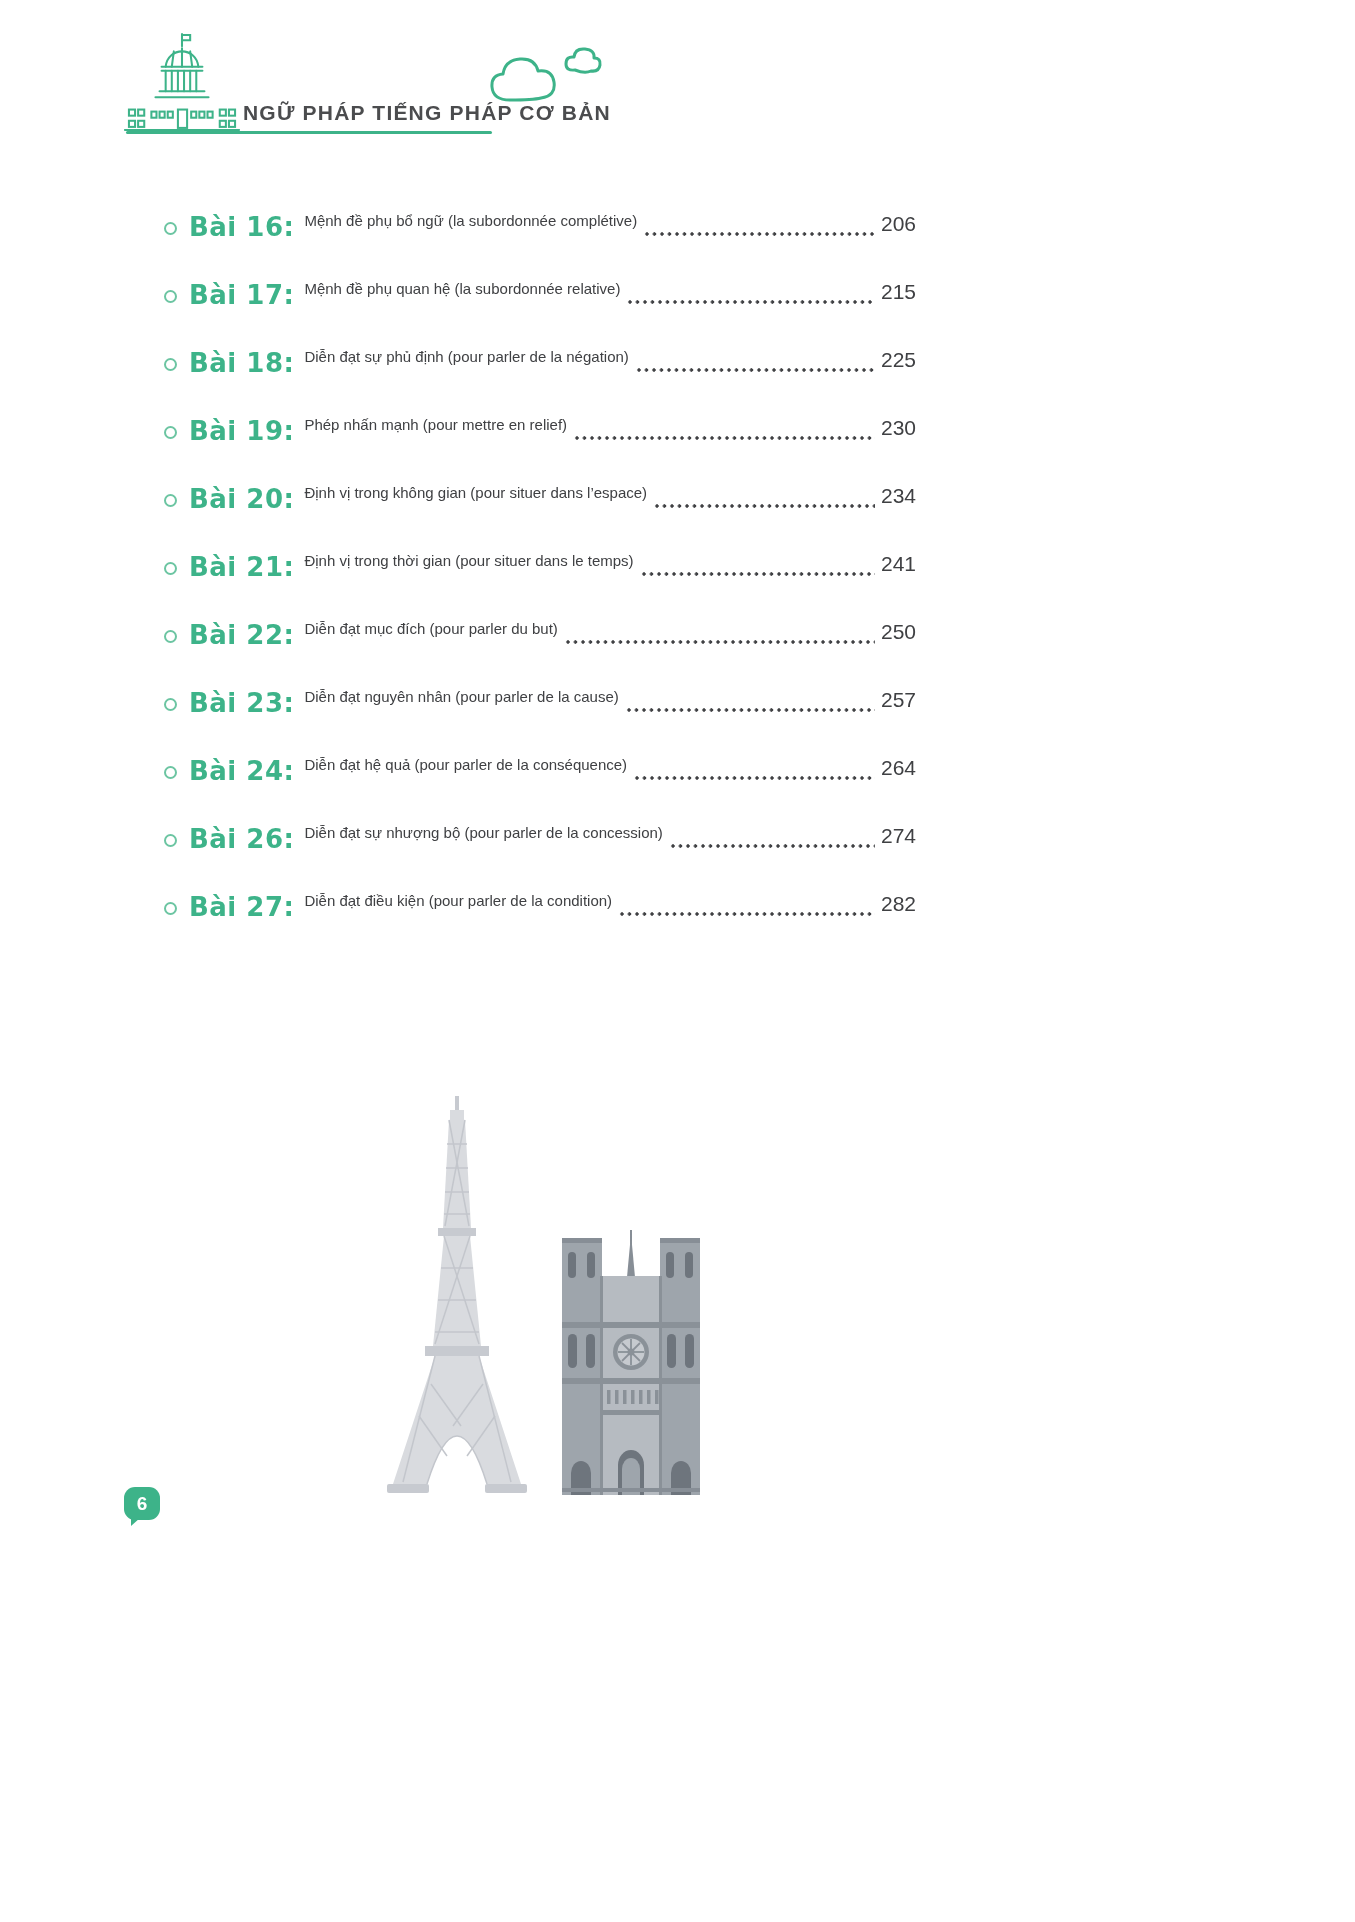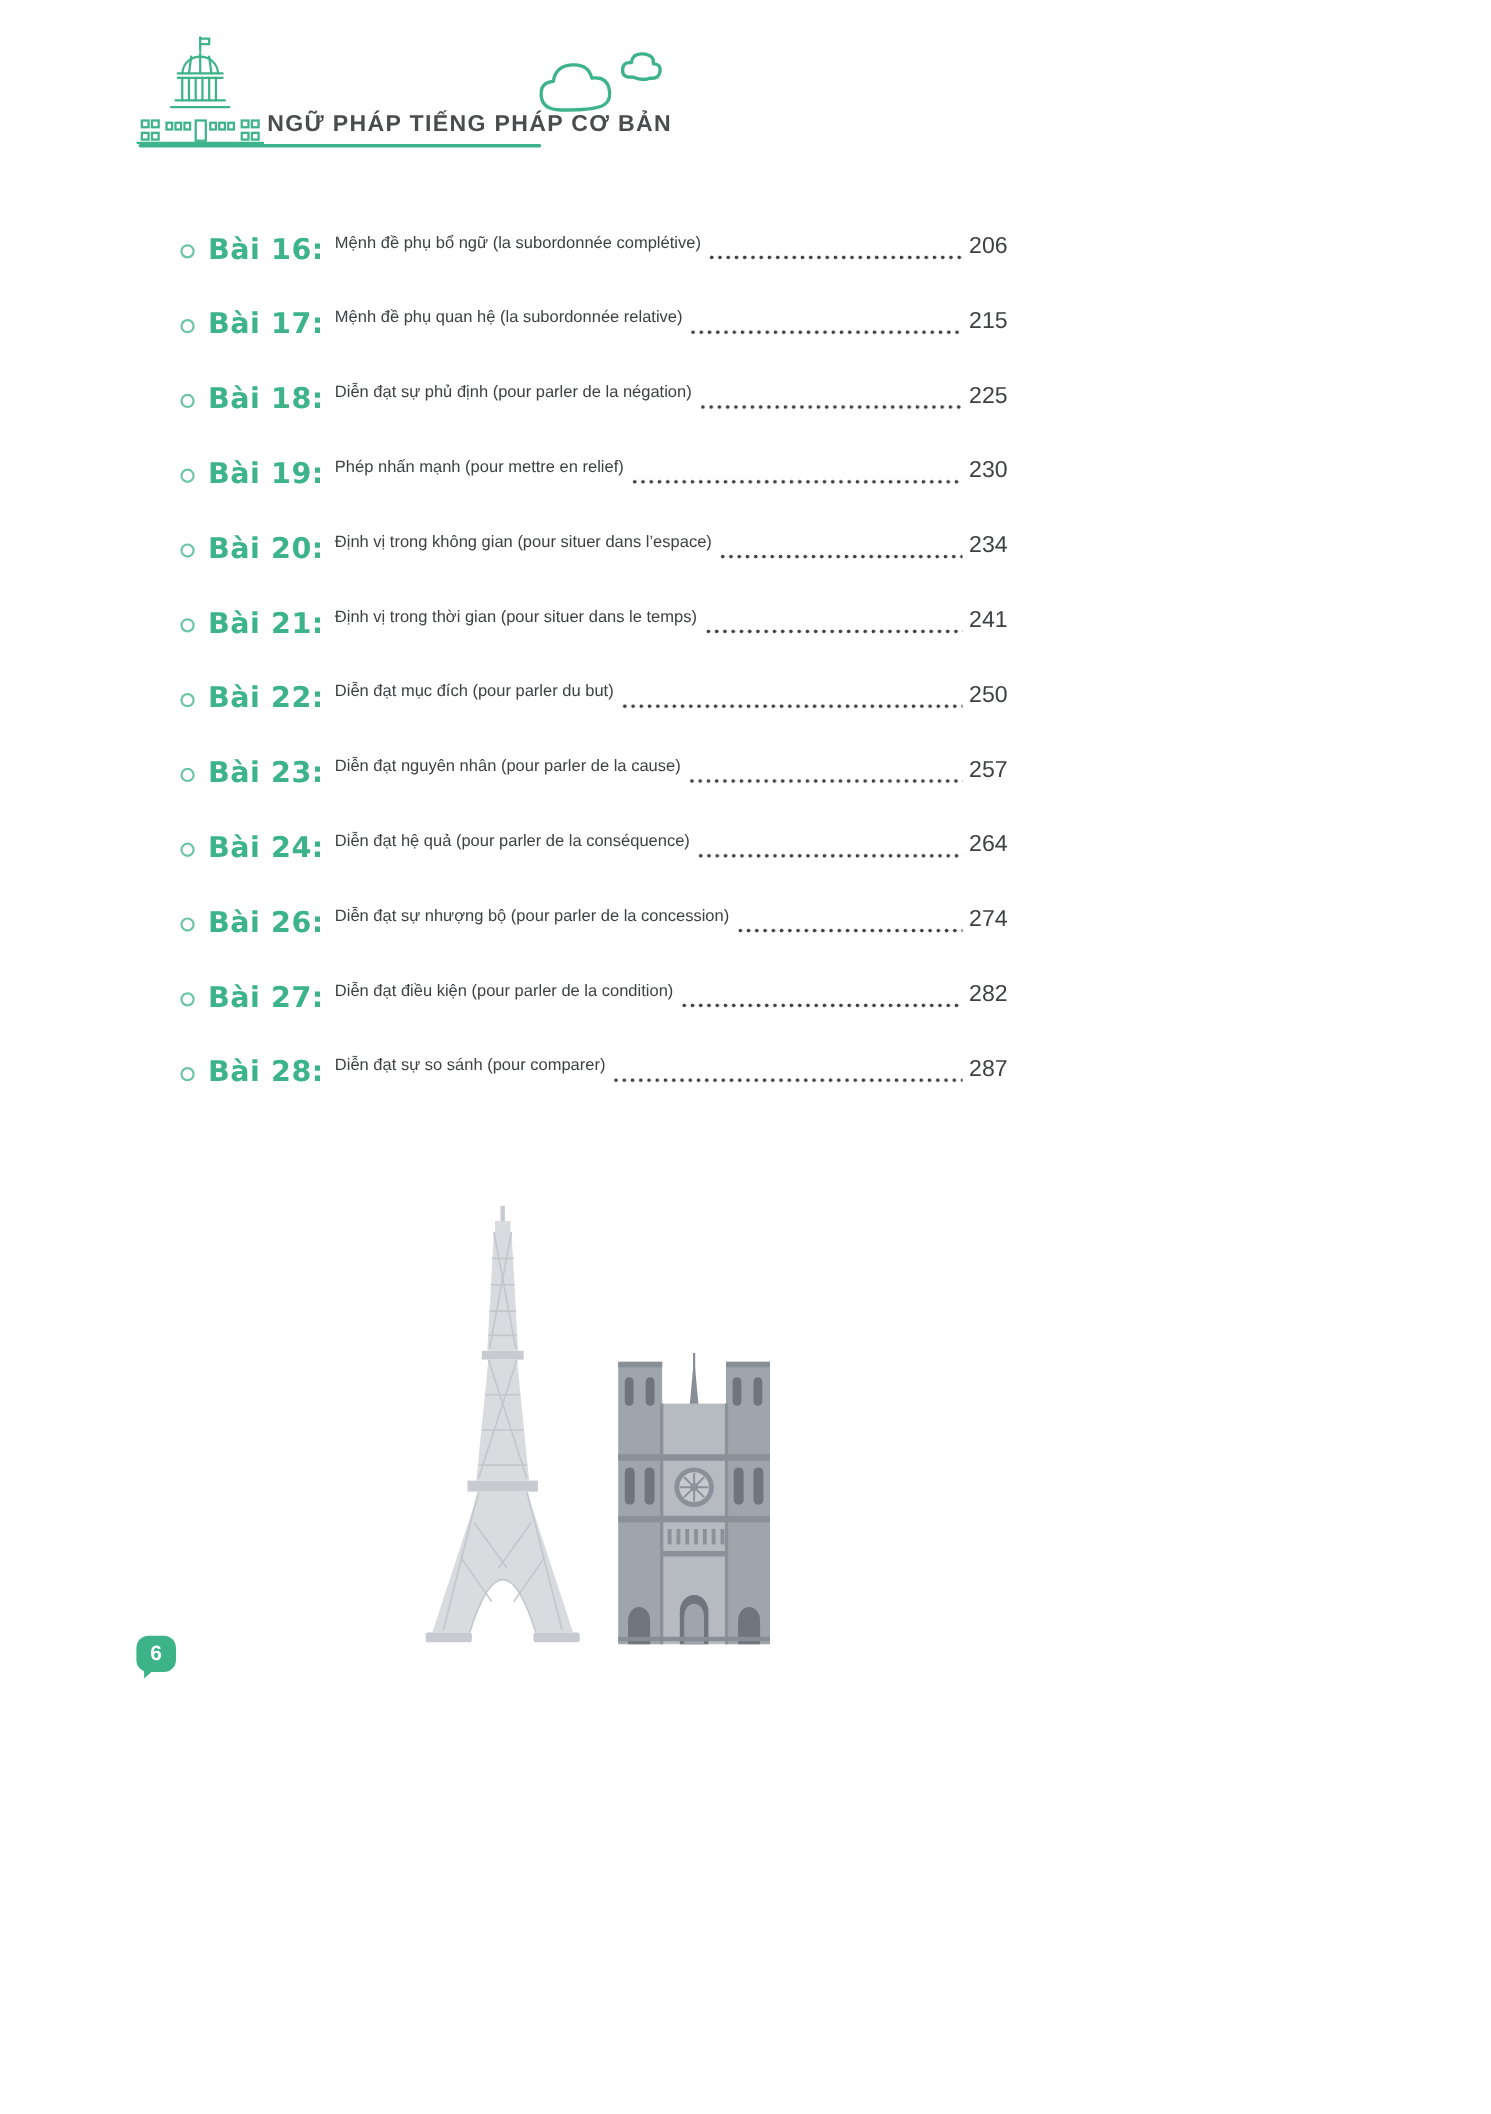--- a/index.html
+++ b/index.html
@@ -169,27 +169,20 @@
     </div>
 
     <div class="toc-row">
       <span class="bullet"></span>
       <span class="lesson-label">Bài 27:</span>
       <span class="lesson-title">Diễn đạt điều kiện (pour parler de la condition)</span>
       <span class="leader"></span>
       <span class="page-num">282</span>
     </div>
 
-    <div class="toc-row">
-      <span class="bullet"></span>
-      <span class="lesson-label">Bài 28:</span>
-      <span class="lesson-title">Diễn đạt sự so sánh (pour comparer)</span>
-      <span class="leader"></span>
-      <span class="page-num">287</span>
-    </div>
 
   </div>
 
   <div class="eiffel">
     <svg viewBox="0 0 148 402">
       <rect x="72" y="0" width="4" height="16" fill="#c7cad0"></rect>
       <rect x="67" y="14" width="14" height="10" fill="#d9dbdf"></rect>
       <polygon points="66,24 82,24 88,132 60,132" fill="#d9dbdf"></polygon>
       <g stroke="#c3c6cc" stroke-width="1.5">
         <line x1="64" y1="48" x2="84" y2="48"></line>

